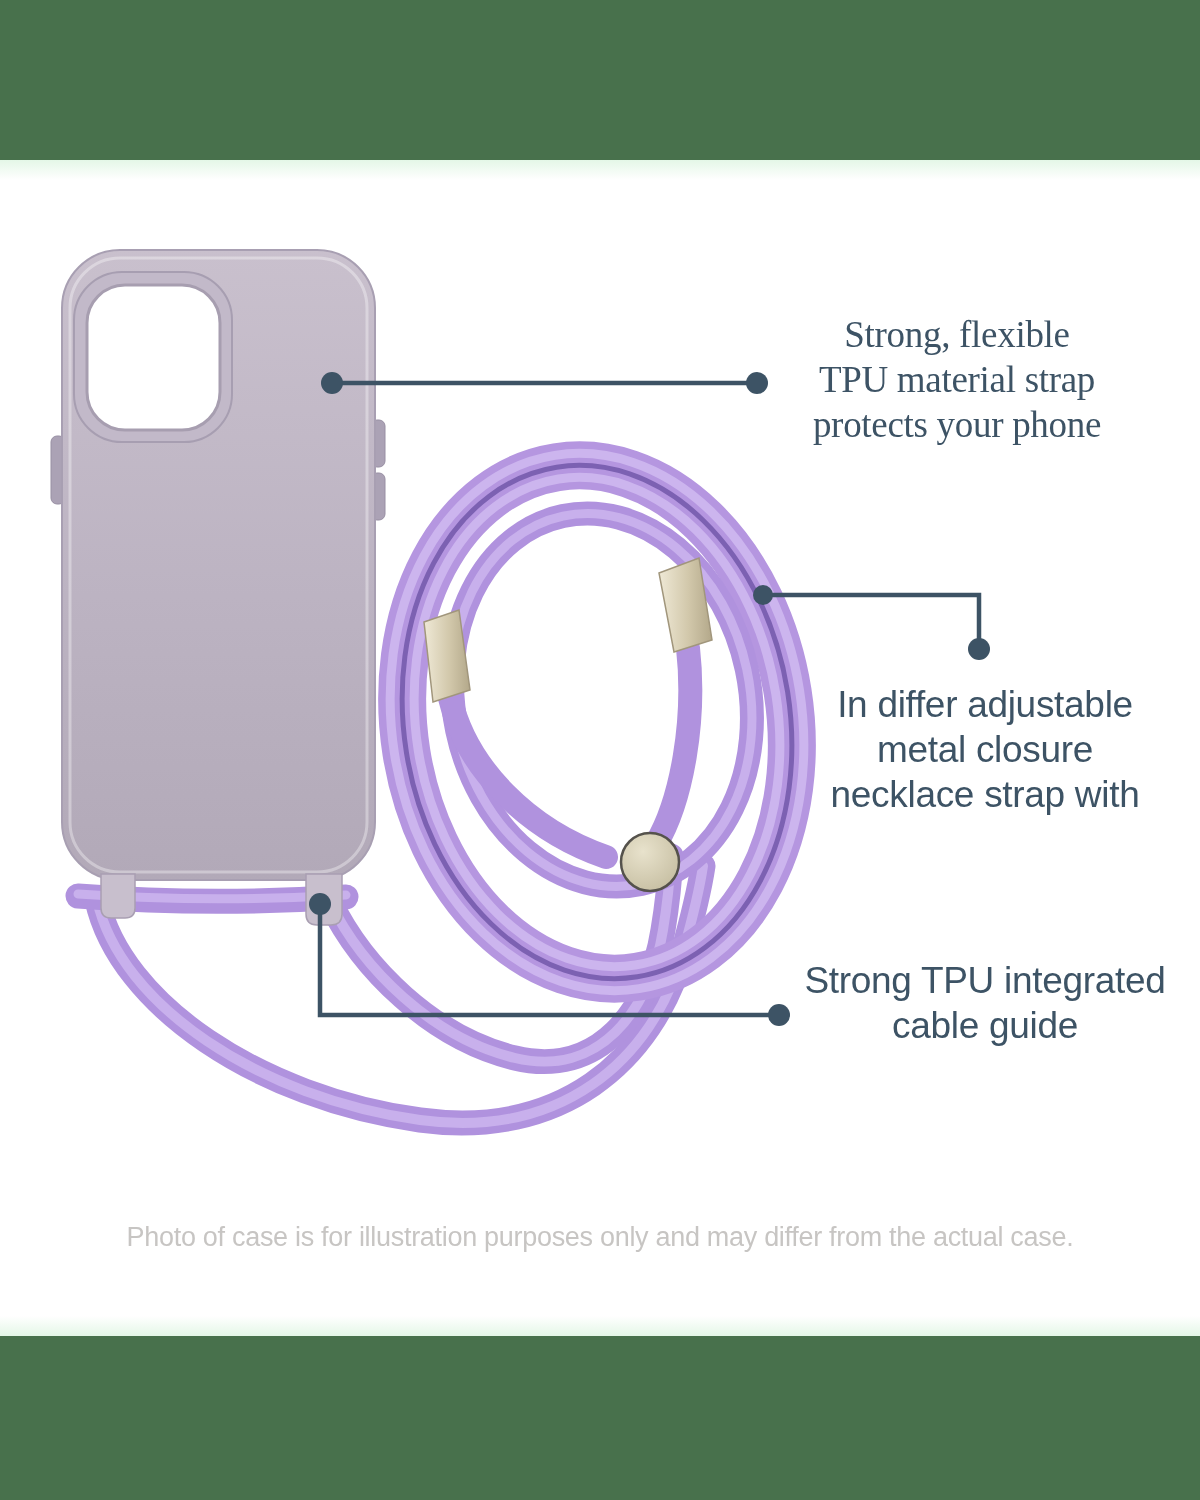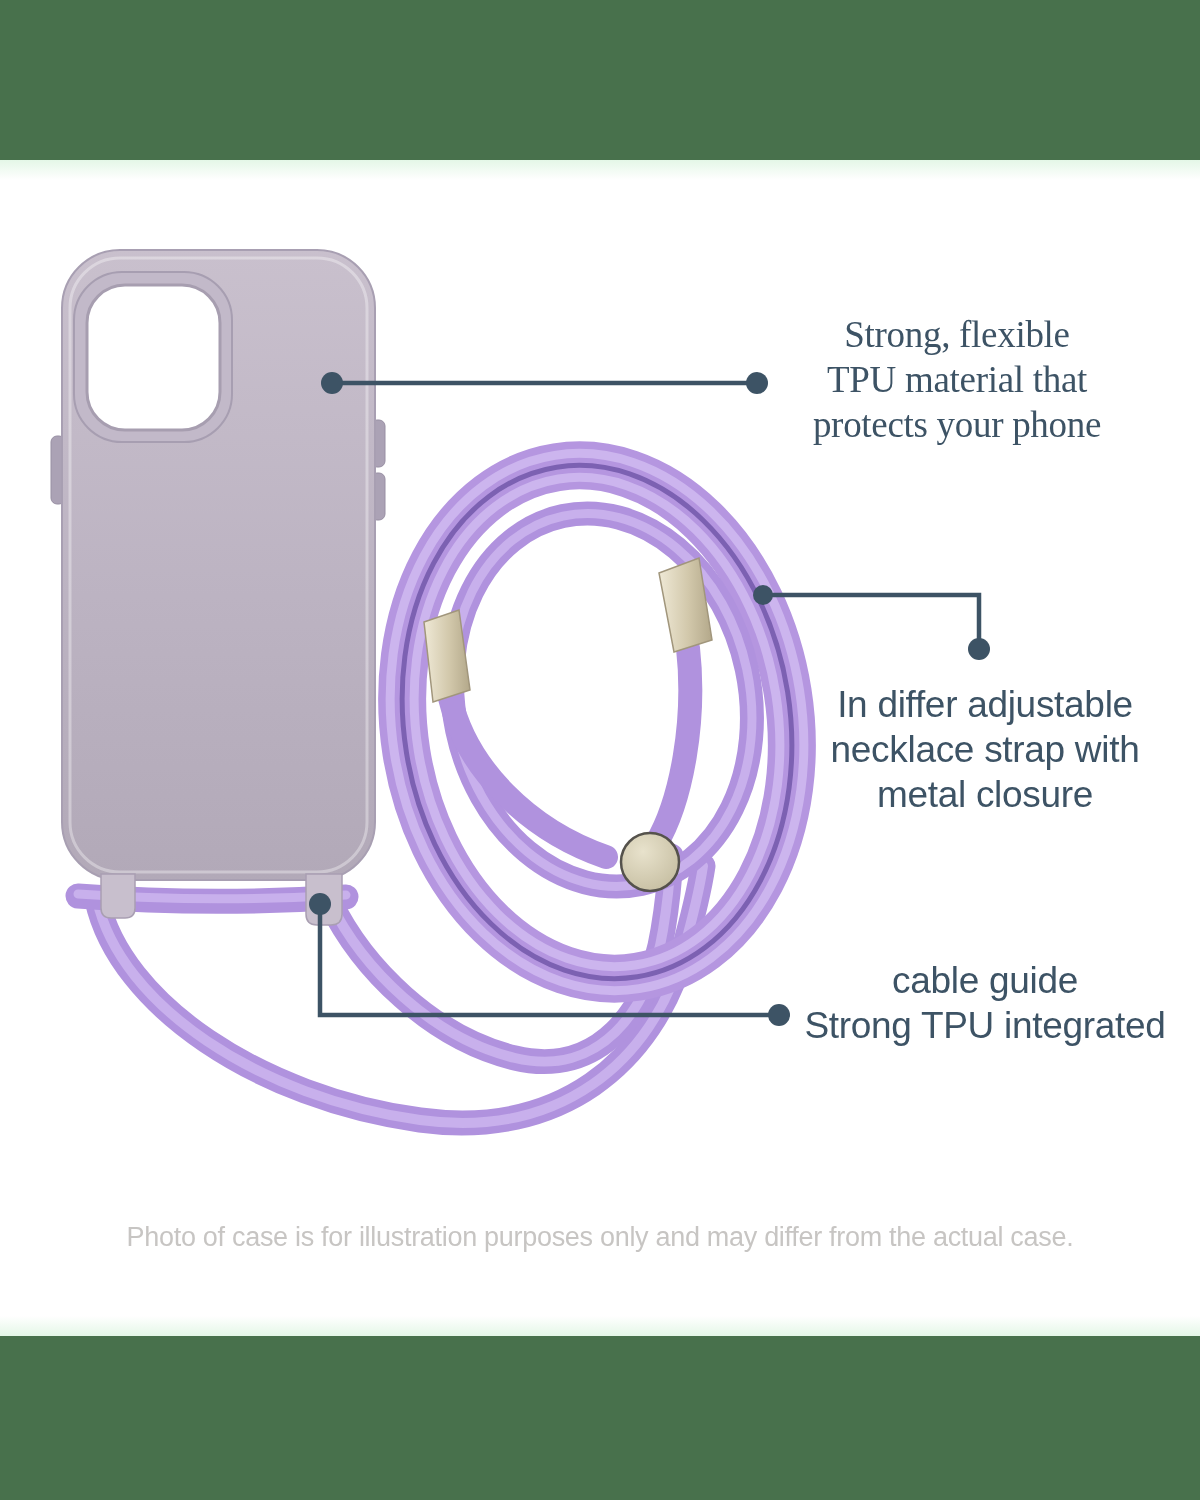--- a/index.html
+++ b/index.html
@@ -126,28 +126,28 @@
     <g>
       <polyline points="320,906 320,1015 779,1015" fill="none"></polyline>
       <circle cx="320" cy="904" r="11" stroke="none"></circle>
       <circle cx="779" cy="1015" r="11" stroke="none"></circle>
     </g>
   </g>
 </svg>
 
 <div class="annotation" id="ann-tpu">
   <div>Strong, flexible</div>
-  <div>TPU material that</div>
+  <div>TPU material strap</div>
   <div>protects your phone</div>
 </div>
 
 <div class="annotation" id="ann-strap">
   <div>In differ adjustable</div>
+  <div>metal closure</div>
   <div>necklace strap with</div>
-  <div>metal closure</div>
 </div>
 
 <div class="annotation" id="ann-guide">
+  <div>Strong TPU integrated</div>
   <div>cable guide</div>
-  <div>Strong TPU integrated</div>
 </div>
 
 <div class="disclaimer">Photo of case is for illustration purposes only and may differ from the actual case.</div>
 
 </body></html>

